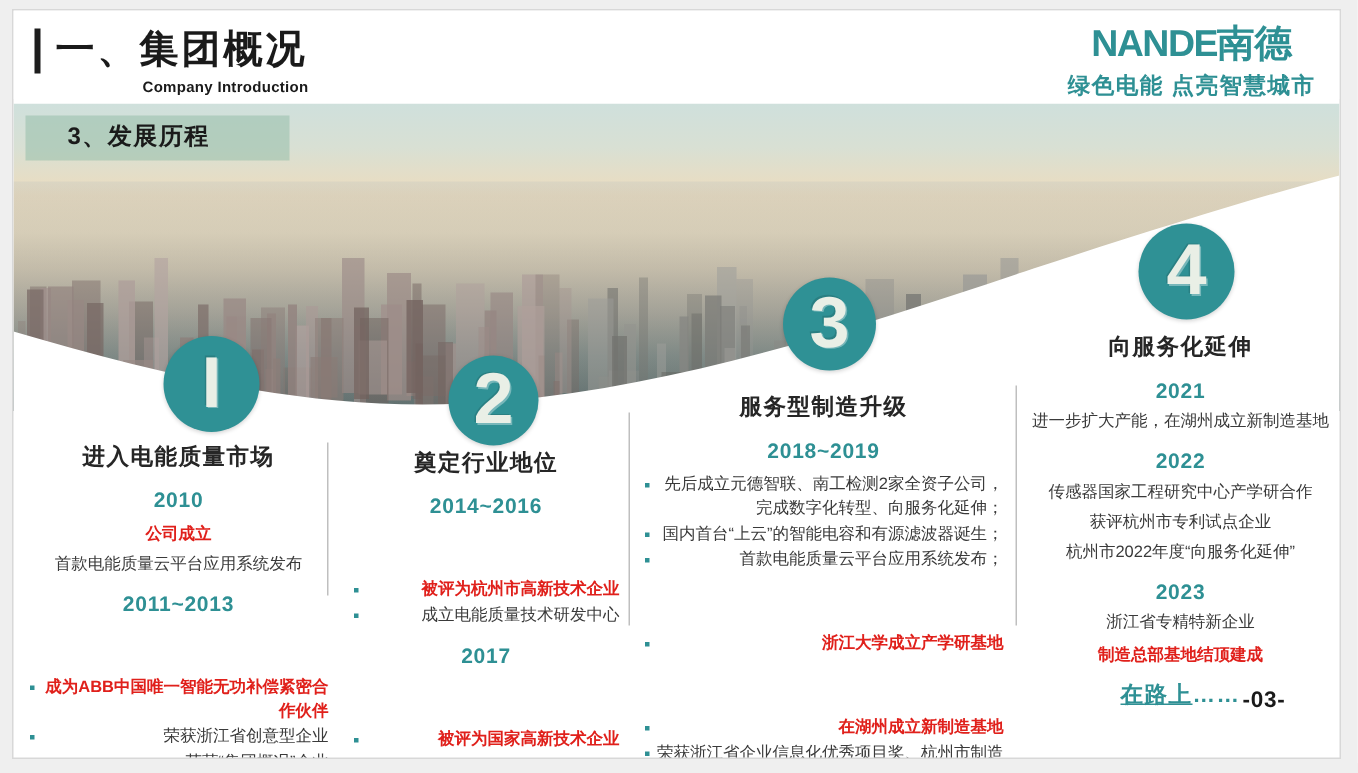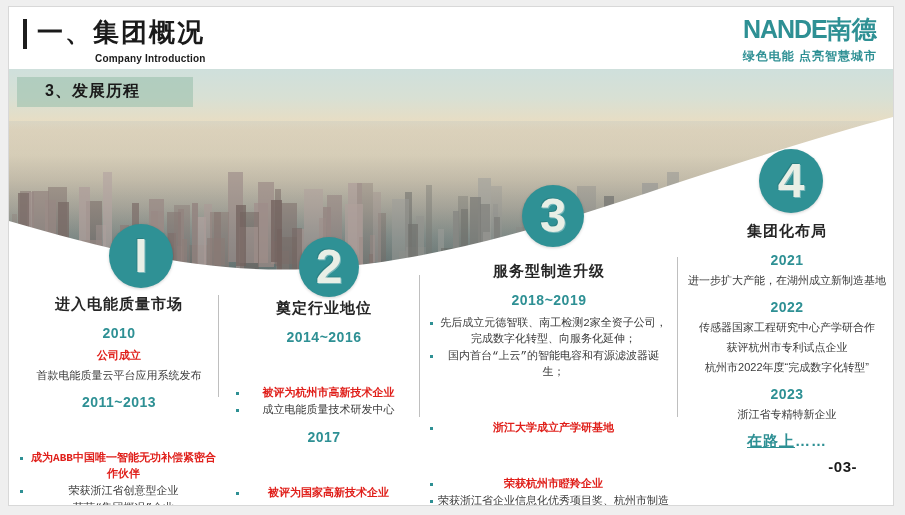--- a/index.html
+++ b/index.html
@@ -22,21 +22,21 @@
   .subhdr{position:absolute;left:8px;top:70px;width:176px;height:30px;z-index:30;
           background:rgba(150,190,170,.55);}
   .subhdr span{position:absolute;left:28px;top:4px;font-size:16px;font-weight:bold;
                color:#1a1a1a;letter-spacing:1px;white-space:nowrap;}
 
   
   .logo{position:absolute;right:16px;top:10px;text-align:center;z-index:30;}
   .logo-main{font-size:25px;font-weight:bold;color:#2e9094;letter-spacing:-1px;
              line-height:1;white-space:nowrap;}
   .logo-main .cn{letter-spacing:0px;}
-  .logo-tag{margin-top:6px;font-size:12px;font-weight:bold;color:#2e9094;
+  .logo-tag{margin-top:6px;font-size:15px;font-weight:bold;color:#2e9094;
             letter-spacing:1px;white-space:nowrap;}
 
   
   .photo{position:absolute;left:0;top:62px;width:884px;height:205px;z-index:5;
          overflow:hidden;}
   .sky{position:absolute;inset:0;
        background:linear-gradient(to bottom,
           #cfe0dc 0%, #d8e0d4 14%, #eddcbe 30%, #f4e3c4 42%,
           #e7d6bb 54%, #c9bfae 68%, #9fa79f 82%, #7b8a87 100%);}
   .city{position:absolute;left:0;top:52px;width:884px;height:153px;
@@ -57,21 +57,21 @@
 
   
   .col{position:absolute;z-index:22;text-align:center;}
   .c-title{font-size:15px;font-weight:bold;color:#262626;letter-spacing:1px;
            white-space:nowrap;}
   .c-year{font-size:14px;font-weight:bold;color:#2e9094;letter-spacing:.5px;
           margin-top:11px;white-space:nowrap;}
   .c-red-c{font-size:11px;font-weight:bold;color:#e0201b;margin-top:7px;
            white-space:nowrap;}
   .c-plain-c{font-size:11px;color:#3a3a3a;margin-top:5px;white-space:nowrap;}
-  ul.c-list{list-style:none;margin:7px 0 0 0;padding:0;text-align:center;font-family:Liberation Mono, monospace;}
+  ul.c-list{list-style:none;margin:7px 0 0 0;padding:0;text-align:right;}
   ul.c-list li{font-size:11px;color:#3a3a3a;line-height:16px;
                padding-left:9px;position:relative;margin-bottom:1px;}
   ul.c-list li:before{content:"";position:absolute;left:1px;top:7px;
                       width:2.5px;height:2.5px;background:#2e9094;}
   ul.c-list li.red{color:#e0201b;font-weight:bold;margin-top:40px;}
 
   .vdiv{position:absolute;width:1px;background:#bfbfbf;z-index:21;}
 
   .onroad{font-size:15px;font-weight:bold;color:#2e9094;letter-spacing:1px;
           margin-top:10px;white-space:nowrap;}
@@ -298,38 +298,40 @@
       </div>
       <div class="circ" style="left:513px;top:178px;width:62px;height:62px;">
         <span>3</span>
       </div>
       <div class="col" style="left:420px;top:255px;width:240px;">
         <div class="c-title">服务型制造升级</div>
         <div class="c-year">2018~2019</div>
         <ul class="c-list">
           <li class="">先后成立元德智联、南工检测2家全资子公司，完成数字化转型、向服务化延伸；</li>
           <li class="">国内首台“上云”的智能电容和有源滤波器诞生；</li>
+          <li class="">首款电能质量云平台应用系统发布；</li>
           <li class="red">浙江大学成立产学研基地</li>
         </ul>
         <ul class="c-list">
-          <li class="red">荣获杭州市瞪羚企业</li>
+          <li class="red">在湖州成立新制造基地</li>
           <li class="">荣获浙江省企业信息化优秀项目奖、杭州市制造数字化改造公关示范企业、长三角数字经济创新案例企业</li>
         </ul>
       </div>
       <div class="circ" style="left:750px;top:142px;width:64px;height:64px;">
         <span>4</span>
       </div>
       <div class="col" style="left:678px;top:215px;width:200px;">
-        <div class="c-title">集团化布局</div>
+        <div class="c-title">向服务化延伸</div>
         <div class="c-year">2021</div>
         <div class="c-plain-c">进一步扩大产能，在湖州成立新制造基地</div>
         <div class="c-year">2022</div>
         <div class="c-plain-c">传感器国家工程研究中心产学研合作</div>
         <div class="c-plain-c">获评杭州市专利试点企业</div>
-        <div class="c-plain-c">杭州市2022年度“完成数字化转型”</div>
+        <div class="c-plain-c">杭州市2022年度“向服务化延伸”</div>
         <div class="c-year">2023</div>
         <div class="c-plain-c">浙江省专精特新企业</div>
+        <div class="c-red-c">制造总部基地结顶建成</div>
         <div class="onroad"><u>在路上</u>……</div>
       </div>
     </div>
 
   <div class="pagenum">-03-</div>
 </div>
 
 </body></html>

